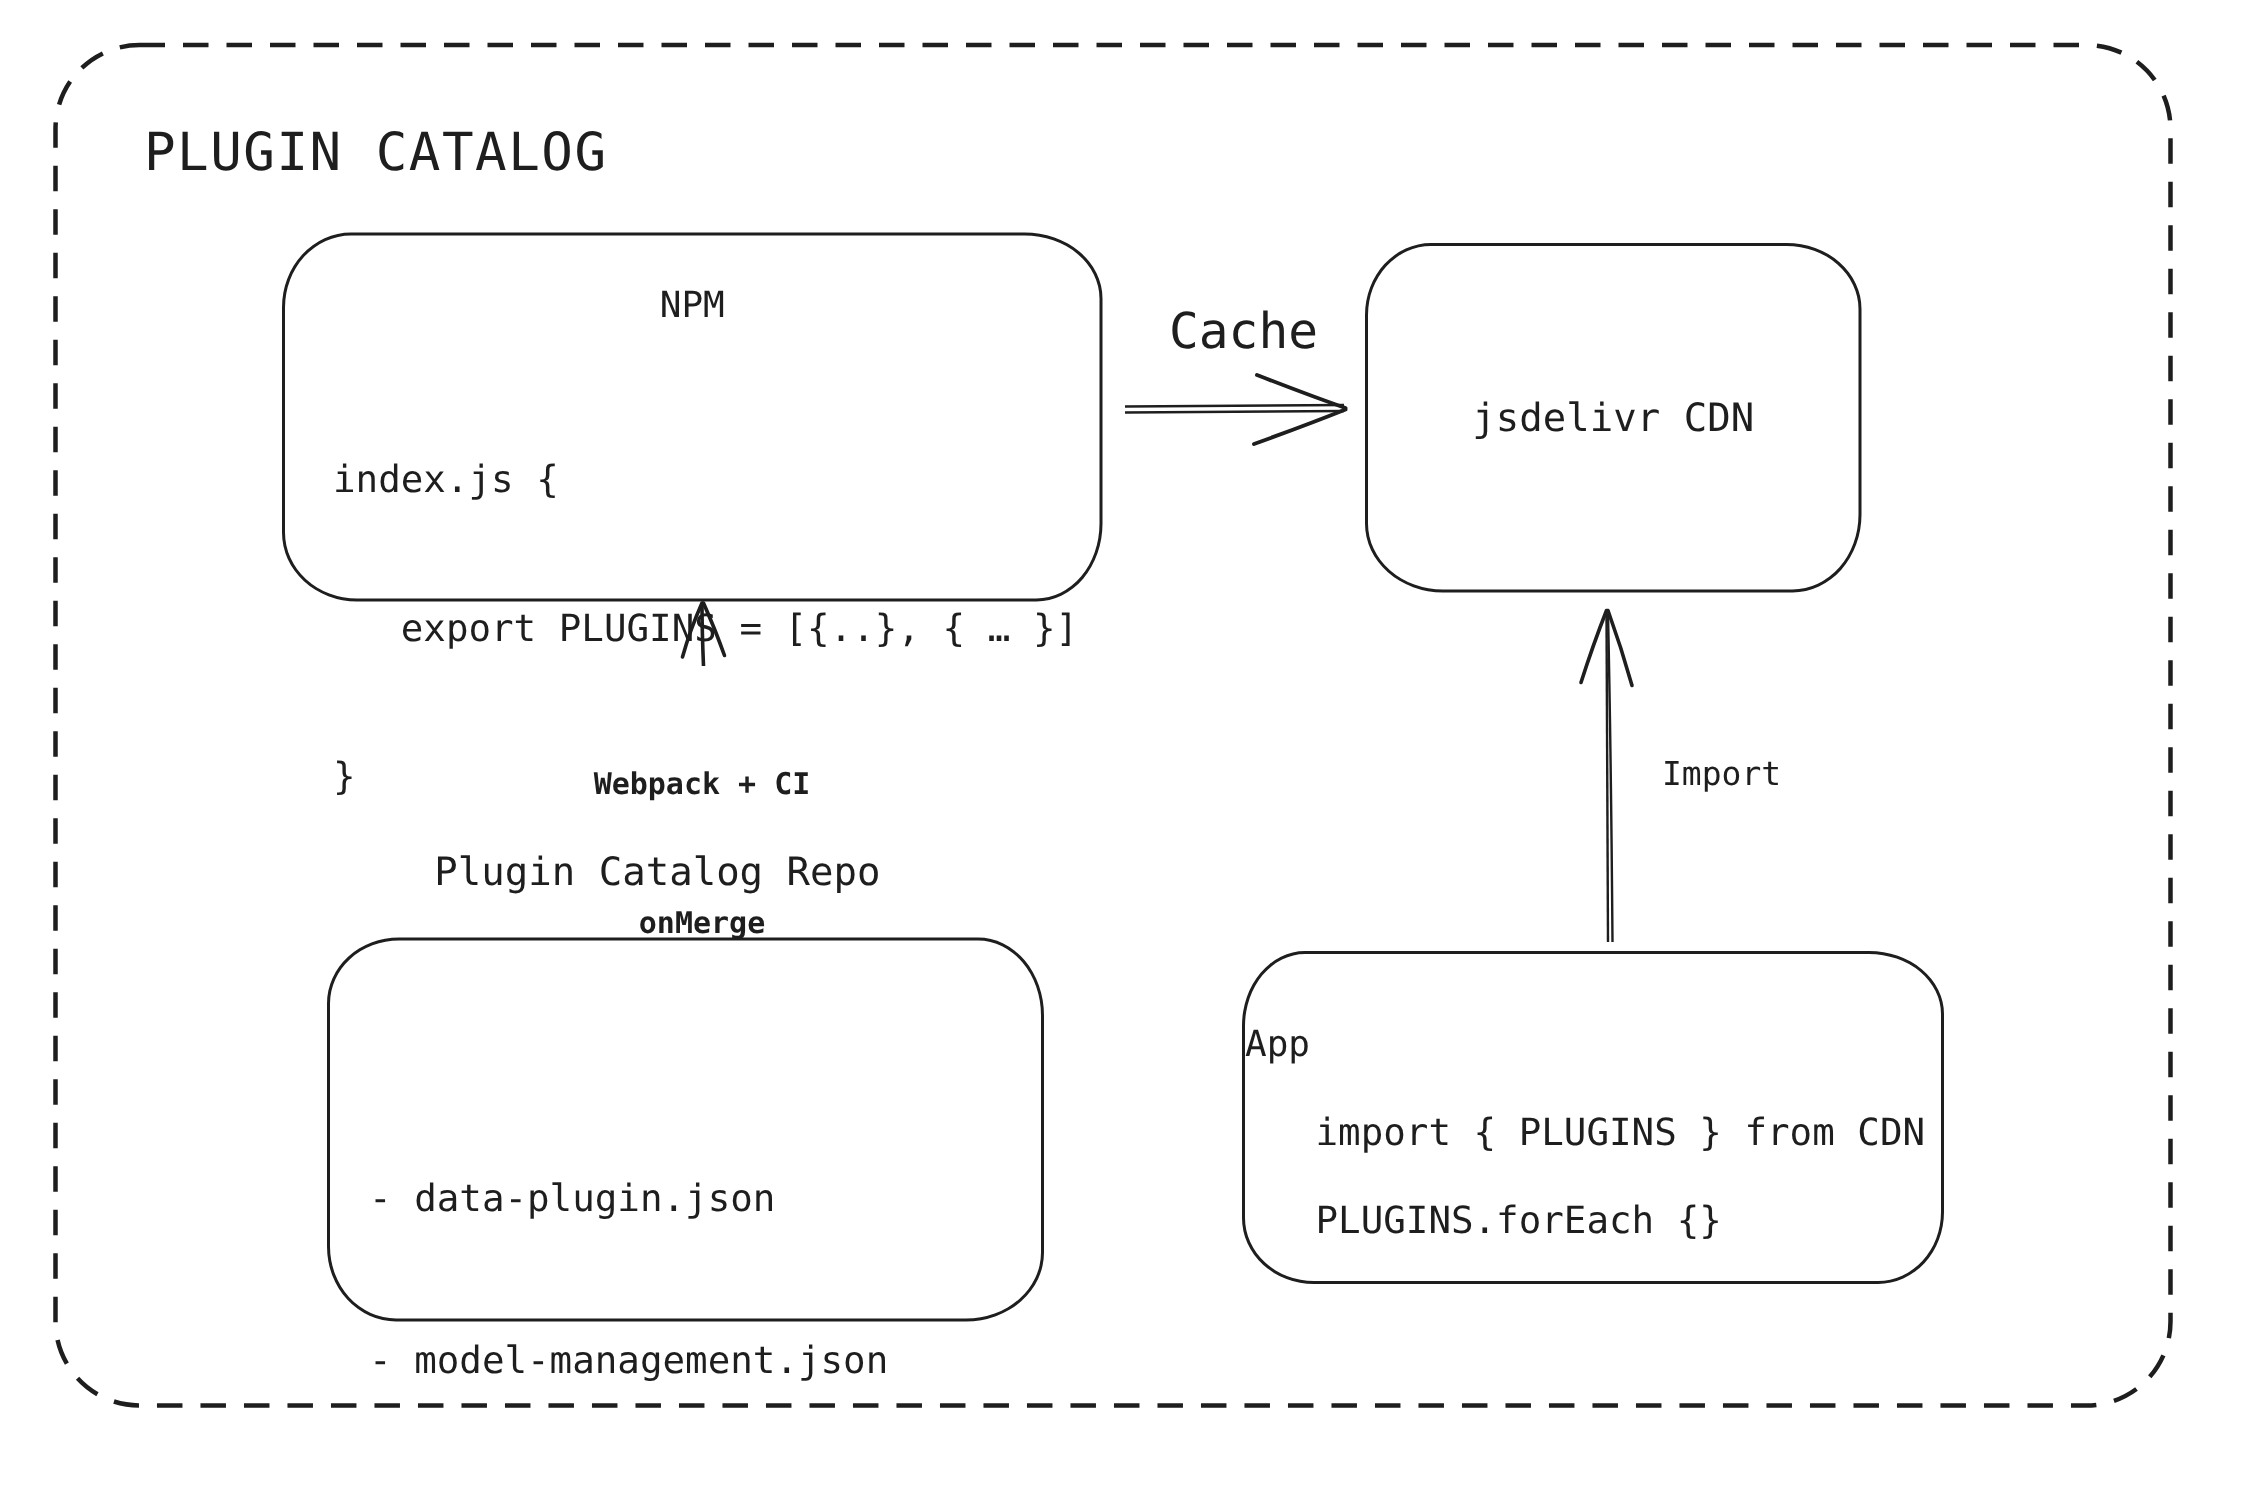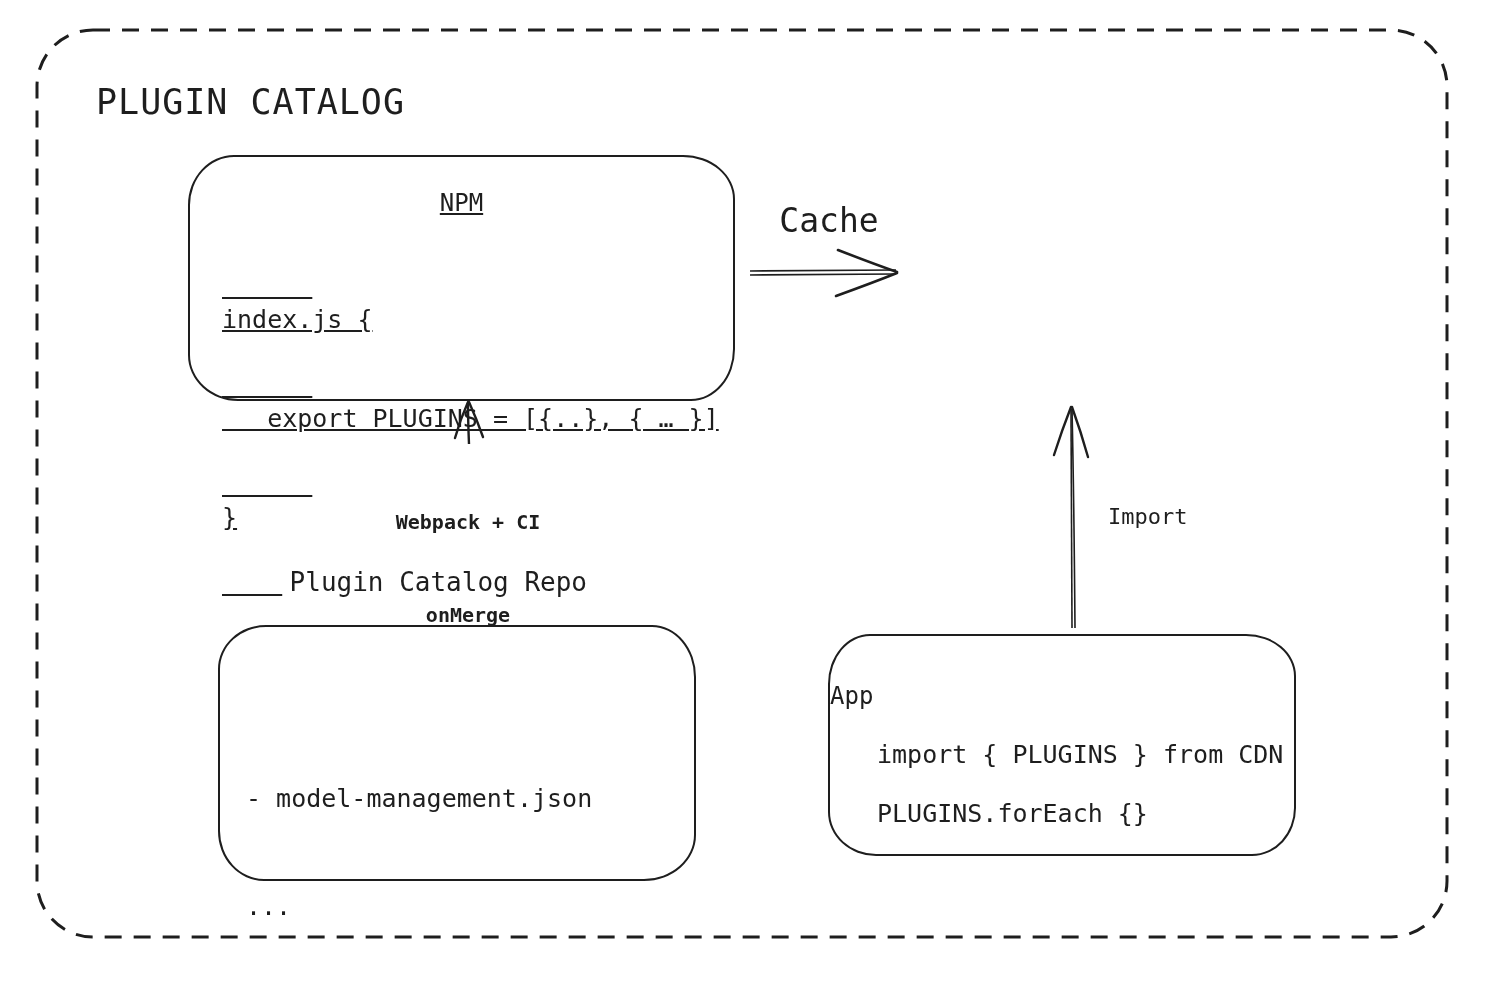--- a/index.html
+++ b/index.html
@@ -29,21 +29,20 @@
 
   .node {
     position: absolute;
     border: 2.5px solid #1e1e1e;
     background: #ffffff;
     box-sizing: border-box;
   }
   .node-npm {
     left: 188px; top: 155px; width: 547px; height: 246px;
     border-radius: 46px 52px 44px 50px / 50px 44px 52px 46px;
-    text-decoration: underline;
   }
   .npm-title {
     margin-top: 32px;
     text-align: center;
     font-size: 24px;
     font-weight: 500;
   }
   .npm-code {
     margin-top: 20px;
     padding-left: 32px;
@@ -122,20 +121,23 @@
 
   <div class="node node-npm">
     <div class="npm-title">NPM</div>
     <div class="npm-code">
       <div>index.js {</div>
       <div>   export PLUGINS = [{..}, { … }]</div>
       <div>}</div>
     </div>
   </div>
 
+  <div class="node node-cdn">
+    <div class="cdn-label">jsdelivr CDN</div>
+  </div>
 
   <div class="edge-label cache-label">Cache</div>
   <svg class="layer" width="1506" height="1002" viewBox="0 0 1506 1002">
     <path d="M750 271 L896 270" fill="none" stroke="#1e1e1e" stroke-width="1.6"></path>
     <path d="M750 275 L896 274" fill="none" stroke="#1e1e1e" stroke-width="1.6"></path>
     <path d="M838 250 Q874 264 897 272" fill="none" stroke="#1e1e1e" stroke-width="2.6" stroke-linecap="round"></path>
     <path d="M836 296 Q872 283 897 273" fill="none" stroke="#1e1e1e" stroke-width="2.6" stroke-linecap="round"></path>
   </svg>
 
   <svg class="layer" width="1506" height="1002" viewBox="0 0 1506 1002">
@@ -146,20 +148,21 @@
     <path d="M471 513 L471 549" fill="none" stroke="#1e1e1e" stroke-width="1.6"></path>
   </svg>
   <div class="edge-label webpack-label">
     <div>Webpack + CI</div>
     <div>onMerge</div>
   </div>
 
   <div class="repo-label">Plugin Catalog Repo</div>
   <div class="node node-repo">
     <div class="repo-lines">
+      <div>- data-plugin.json</div>
       <div>- model-management.json</div>
       <div>...</div>
     </div>
   </div>
 
   <div class="node node-app">
     <div class="app-title">App</div>
     <div class="app-line">import { PLUGINS } from CDN</div>
     <div class="app-line">PLUGINS.forEach {}</div>
   </div>

